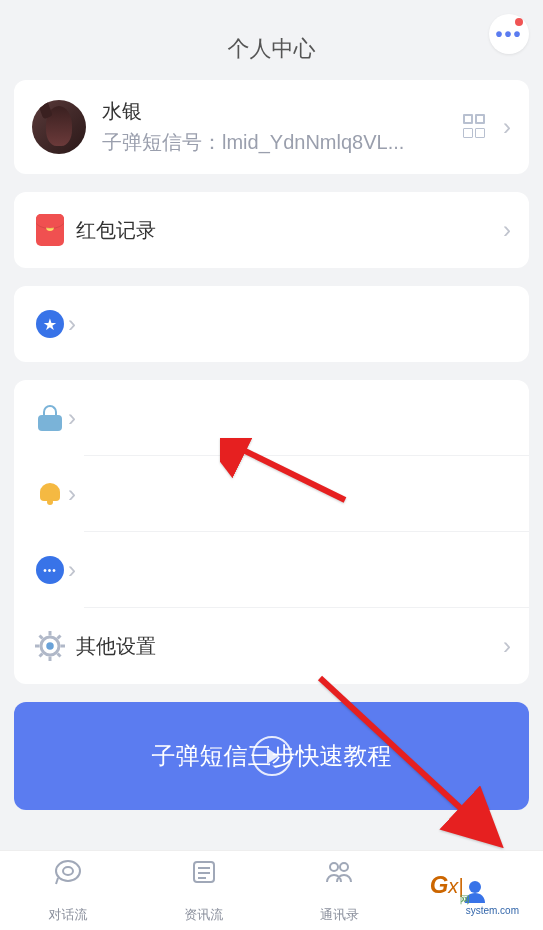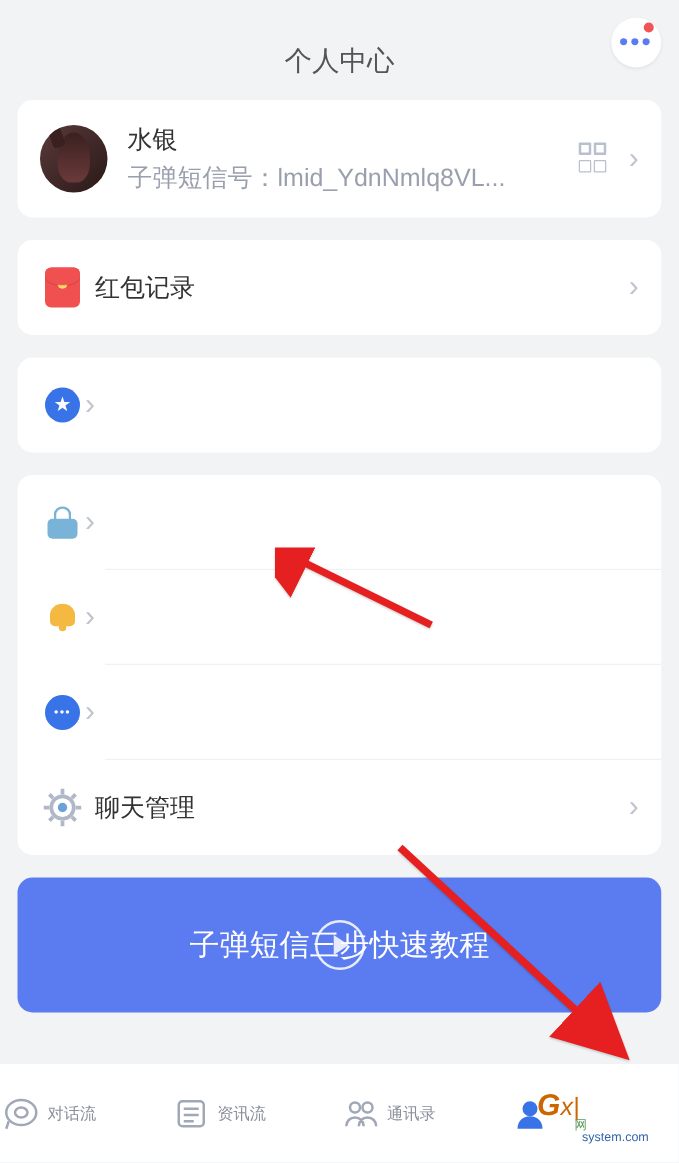--- a/index.html
+++ b/index.html
@@ -307,23 +307,23 @@
       right: 0;
       height: 80px;
       background: #fff;
       display: flex;
       align-items: center;
       justify-content: space-around;
       border-top: 1px solid #eee;
     }
     .tab-item {
       display: flex;
-      flex-direction: row;
-      align-items: center;
-      gap: 4px;
+      flex-direction: column;
+      align-items: center;
+      gap: 20px;
       flex: 1;
     }
     .tab-icon {
       width: 34px;
       height: 28px;
       display: flex;
       align-items: center;
       justify-content: center;
       color: #a0a8b8;
     }
@@ -443,21 +443,21 @@
       <div class="chevron">›</div>
     </div>
     <div class="list-row">
       <div class="list-icon">
         <svg viewBox="0 0 24 24" fill="none">
             <circle cx="12" cy="12" r="6" stroke="#b0b8c8" stroke-width="2"></circle>
             <circle cx="12" cy="12" r="2.5" fill="#6aa2d8"></circle>
             <path d="M12 2v3M12 19v3M2 12h3M19 12h3M5 5l2 2M17 17l2 2M19 5l-2 2M7 17l-2 2" stroke="#b0b8c8" stroke-width="2"></path>
           </svg>
       </div>
-      <div class="list-label">聊天管理</div>
+      <div class="list-label">其他设置</div>
       <div class="chevron">›</div>
     </div>
   </div>
 
   <div class="banner">
     <div class="banner-text">子弹短信三步快速教程</div>
     <div class="banner-play"></div>
   </div>
 
 </div>

